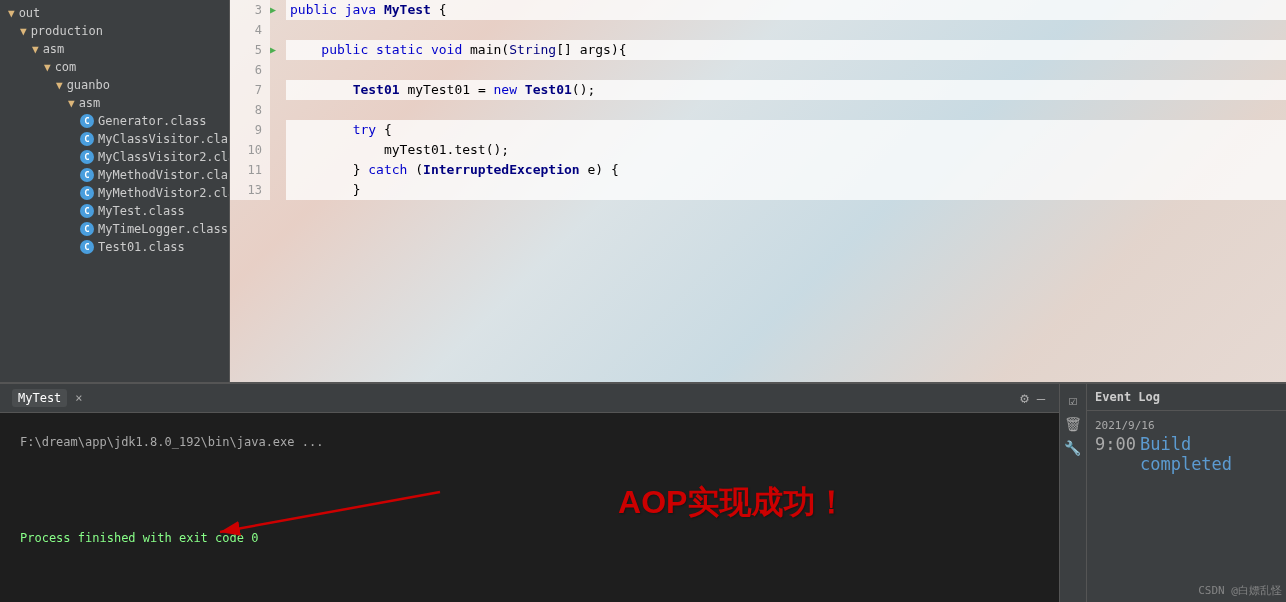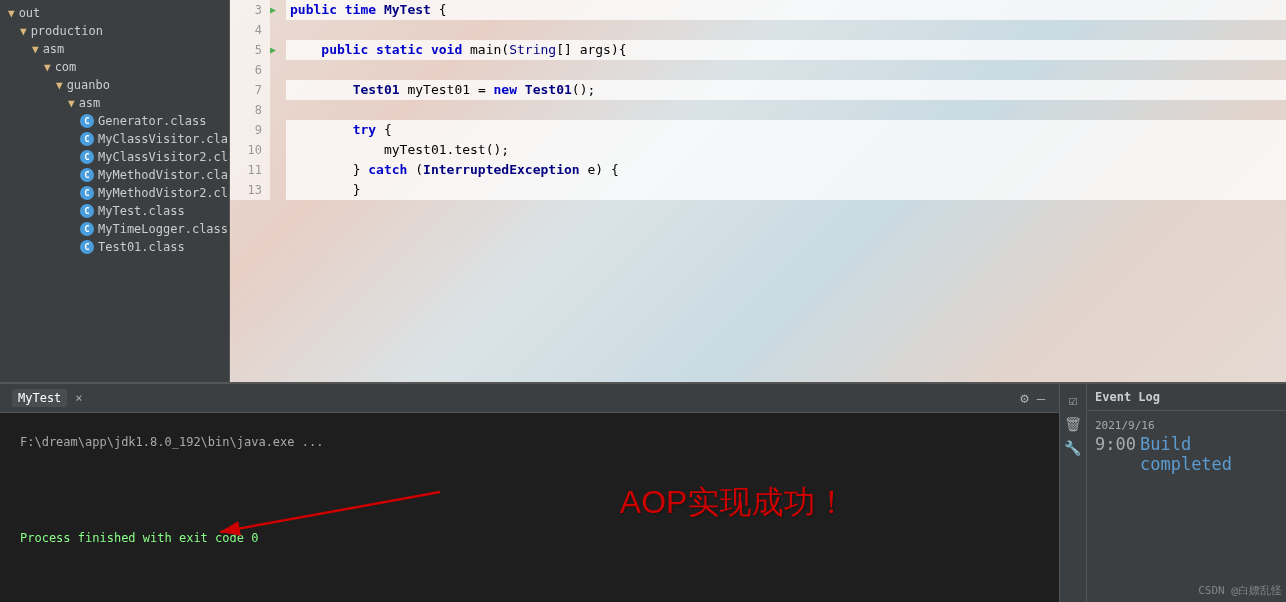--- a/index.html
+++ b/index.html
@@ -132,21 +132,21 @@
 
     .code-content {
       flex: 1;
       font-size: 13px;
       line-height: 20px;
       padding-left: 4px;
       background: rgba(255,255,255,0.75);
       white-space: pre;
     }
 
-    .kw { color: #0000cc; font-weight: bold; }
+    .kw { color: #0000cc; font-weight: normal; }
     .type { color: #000080; }
     .method { color: #000000; }
     .class-name { color: #000080; font-weight: bold; }
     .punct { color: #000000; }
 
     
     .bottom-panel {
       height: 220px;
       display: flex;
       border-top: 2px solid #555;
@@ -211,21 +211,21 @@
     .terminal-blue { color: #6699ff; }
     .terminal-green { color: #88ff88; }
 
     
     .aop-success {
       position: absolute;
       top: 50%;
       right: 20%;
       transform: translateY(-60%);
       font-size: 32px;
-      font-weight: normal;
+      font-weight: bold;
       color: #cc0000;
       z-index: 10;
       text-shadow: 1px 1px 2px rgba(0,0,0,0.3);
       font-family: 'SimHei', 'Microsoft YaHei', sans-serif;
     }
 
     
     .event-log-panel {
       width: 200px;
       background: #3c3f41;
@@ -371,21 +371,21 @@
     </div>
   </div>
 
   <div class="editor-area">
     <div class="anime-bg"></div>
     <div class="editor-content">
 
       <div class="code-line">
         <div class="line-number">3</div>
         <div class="run-btn">▶</div>
-        <div class="code-content"><span class="kw">public</span> <span class="kw">time</span> <span class="class-name">MyTest</span> <span class="punct">{</span></div>
+        <div class="code-content"><span class="kw">public</span> <span class="kw">java</span> <span class="class-name">MyTest</span> <span class="punct">{</span></div>
       </div>
       <div class="code-line">
         <div class="line-number">4</div>
         <div class="run-btn"></div>
         <div class="code-content"></div>
       </div>
       <div class="code-line">
         <div class="line-number">5</div>
         <div class="run-btn">▶</div>
         <div class="code-content">    <span class="kw">public</span> <span class="kw">static</span> <span class="kw">void</span> <span class="method">main</span><span class="punct">(</span><span class="type">String</span><span class="punct">[]</span> args<span class="punct">){</span></div>

